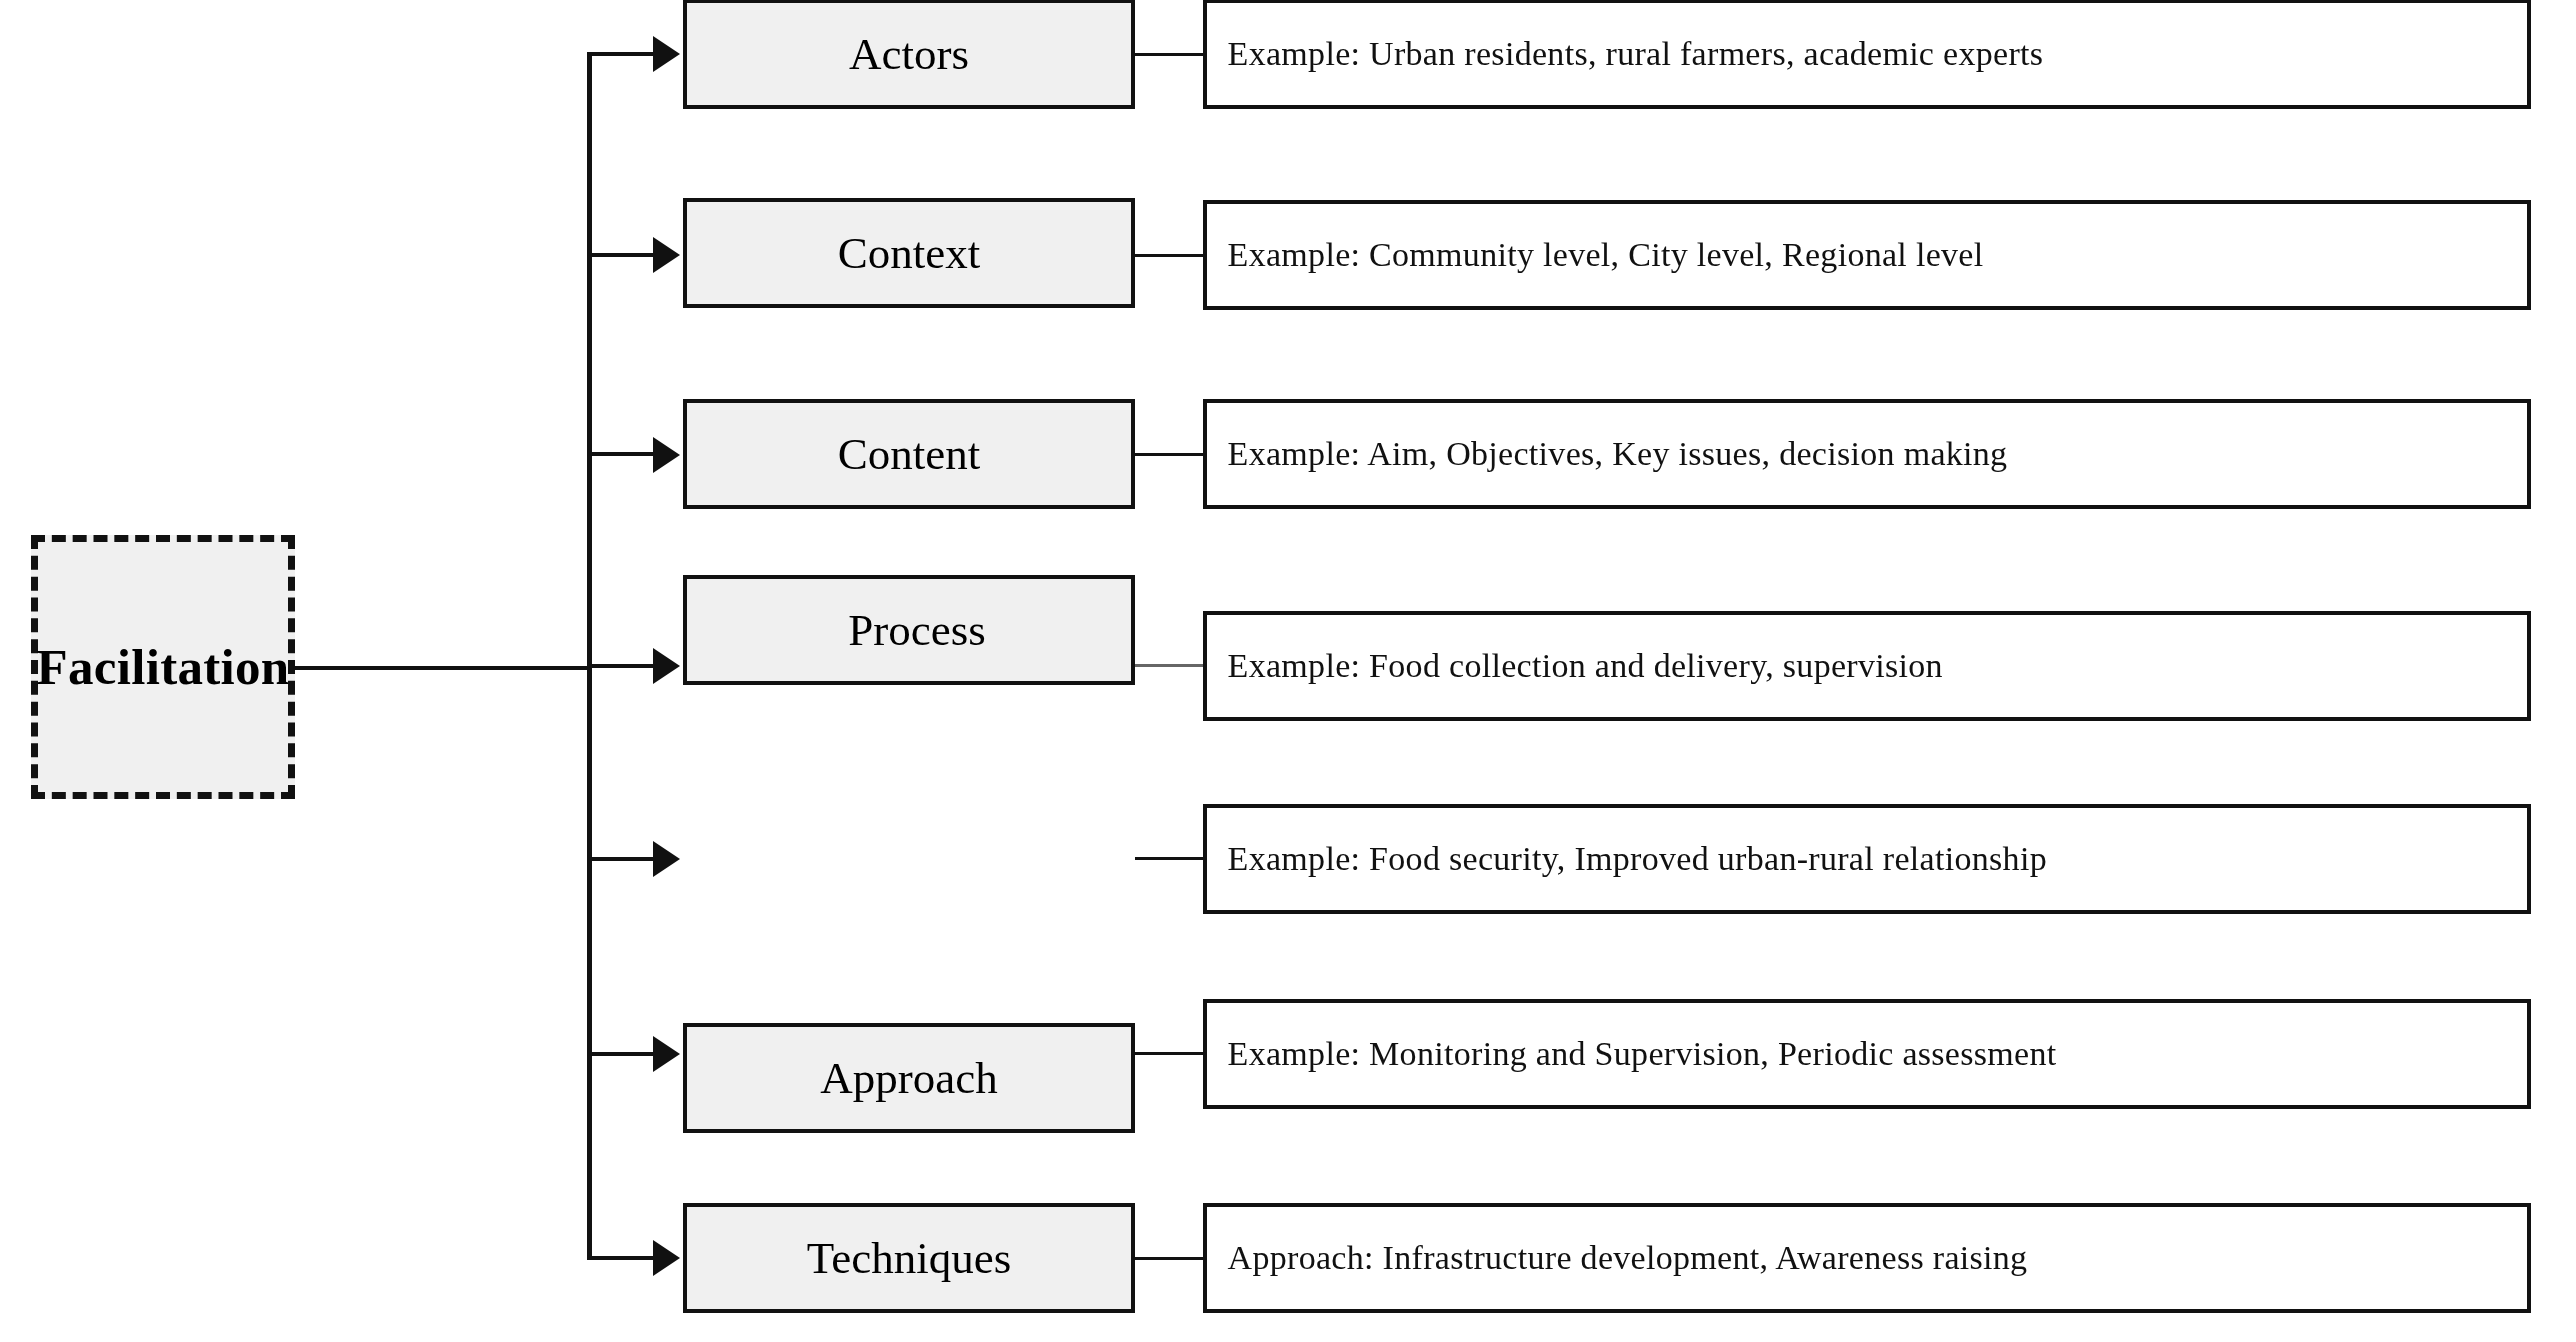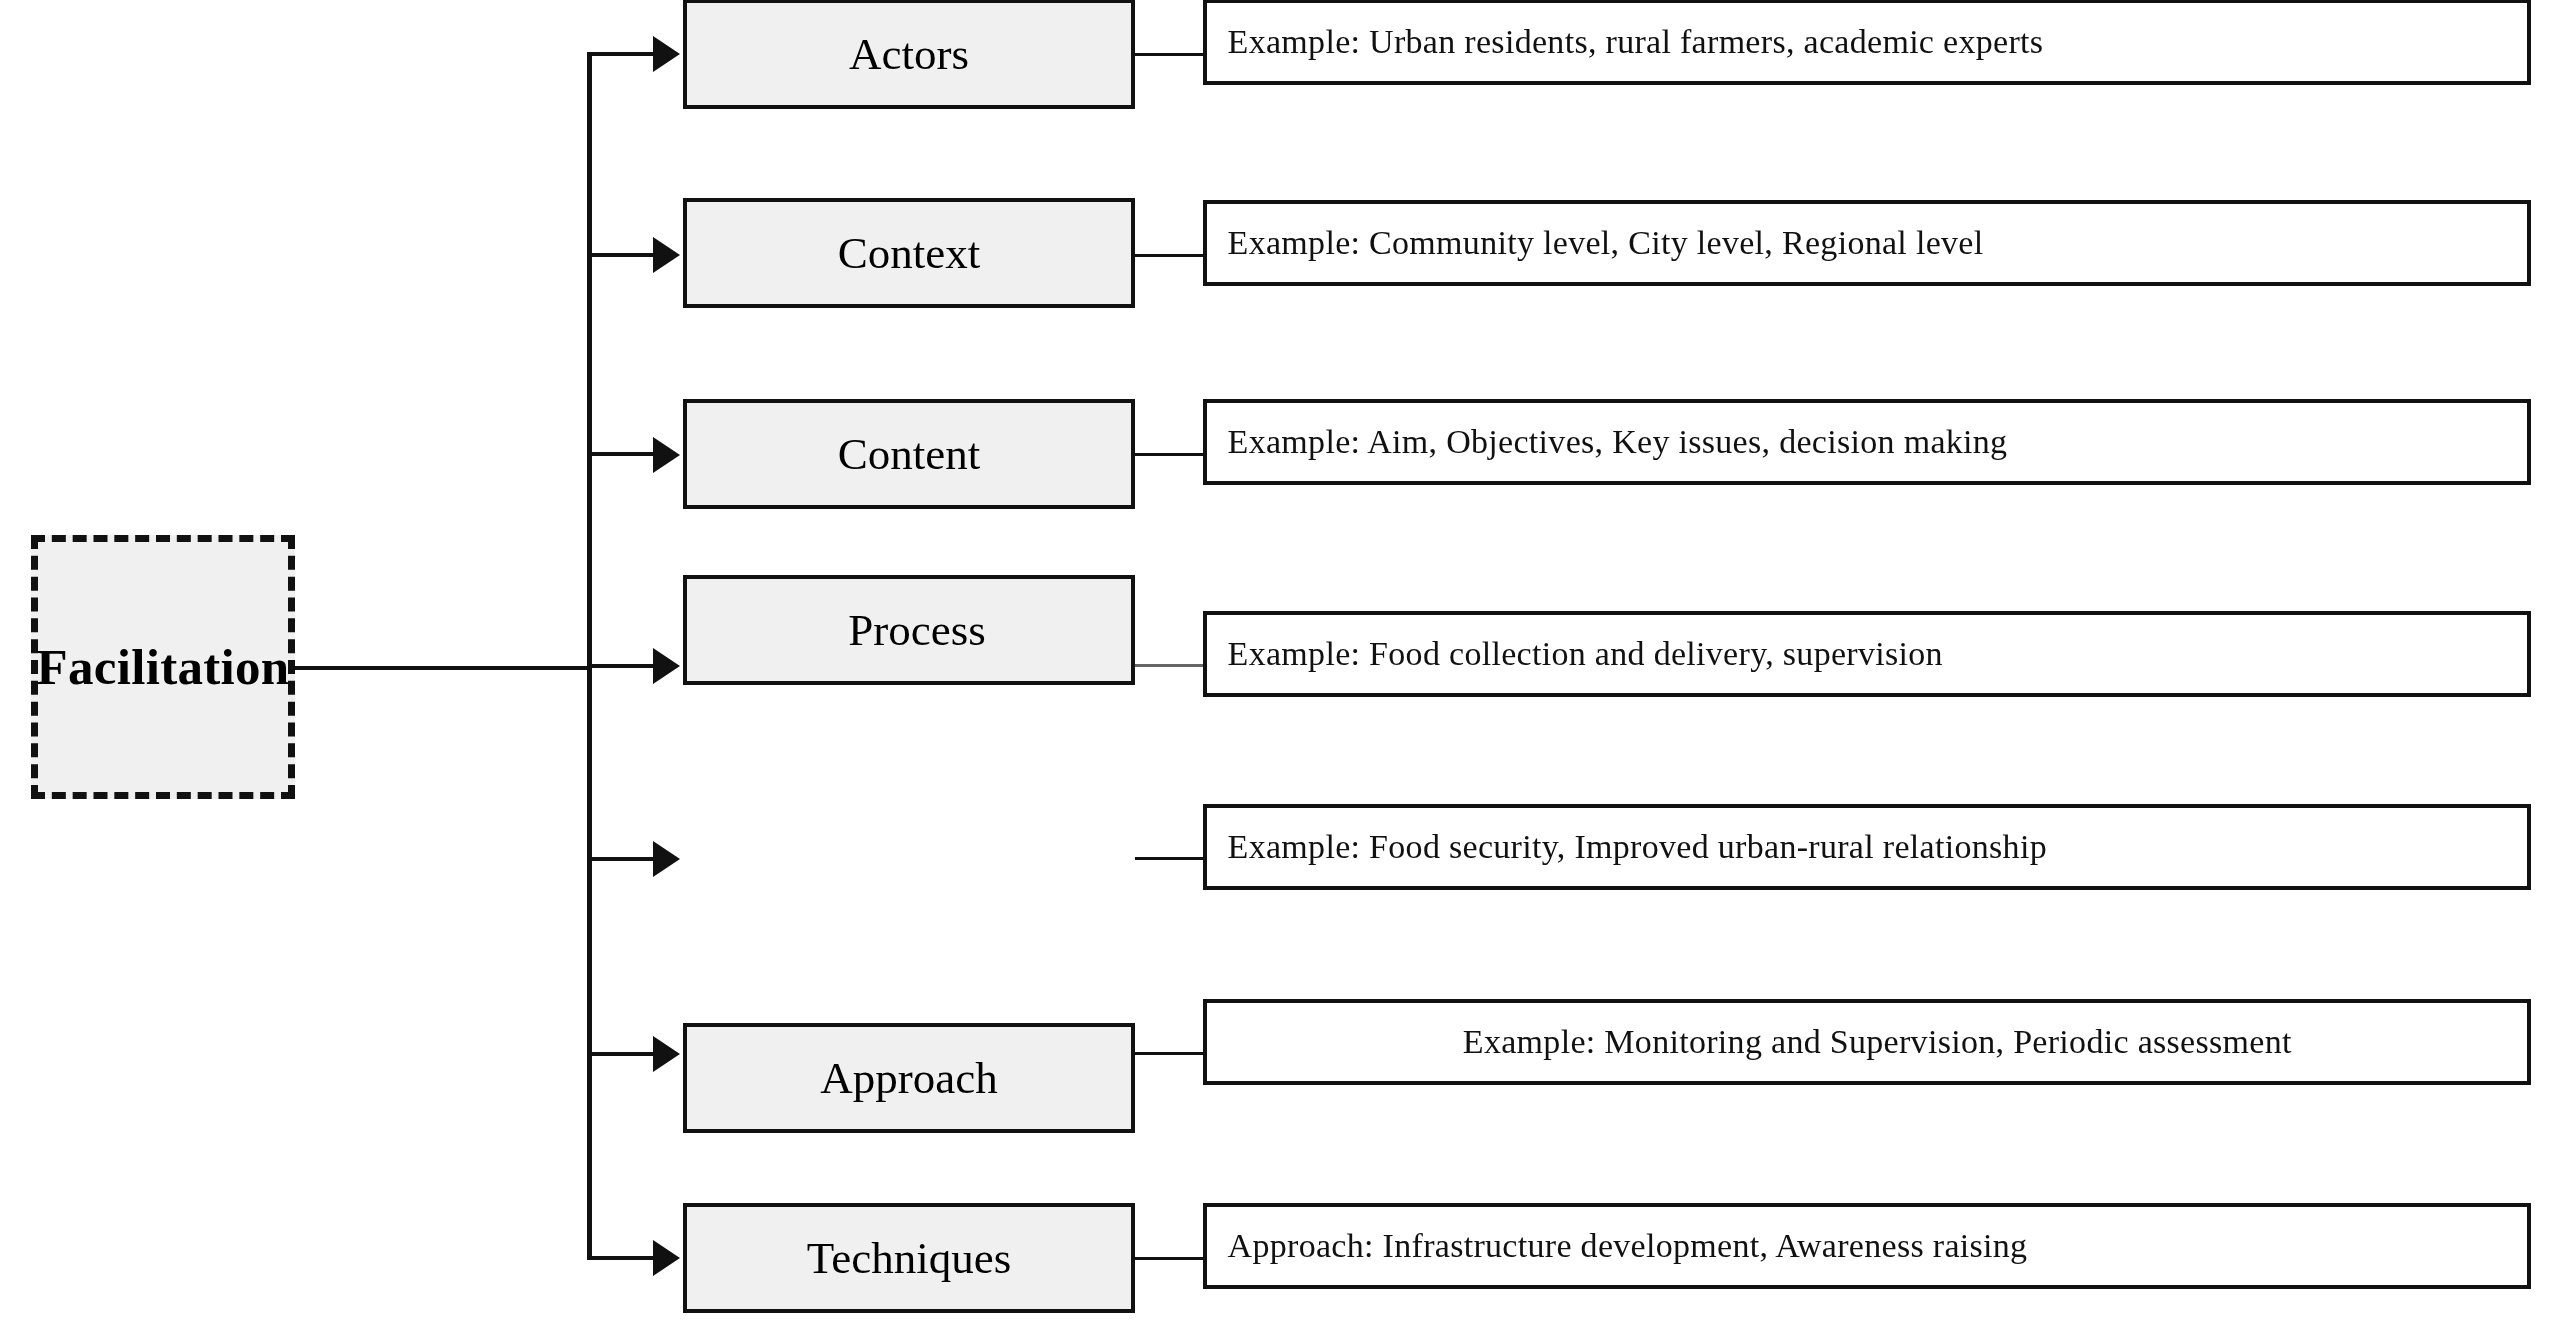--- a/index.html
+++ b/index.html
@@ -55,21 +55,21 @@
     font-size: 45px;
     color: #000000;
     line-height: 1;
     white-space: nowrap;
   }
   
   .ex-node {
     position: absolute;
     left: 1203px;
     width: 1328px;
-    height: 86px;
+    height: 110px;
     box-sizing: border-box;
     background: #ffffff;
     border: 4.1px solid #111111;
     display: flex;
     align-items: center;
   }
   .ex-label {
     font-size: 34px;
     color: #111111;
     line-height: 1;
@@ -167,21 +167,21 @@
   <div class="ex-node" style="top:804px;">
     <span class="ex-label">Example: Food security,  Improved  urban-rural  relationship</span>
   </div>
 
   <div class="branch" style="left:587px; top:1052px; width:69px;"></div>
   <div class="arrowhead" style="left:653px; top:1036px;"></div>
   <div class="cat-node" style="top:999px;margin-top:24px;">
     <span class="cat-label">Approach</span>
   </div>
   <div class="link-mid" style="left:1135px; top:1052px; width:69px;"></div>
-  <div class="ex-node" style="top:999px;justify-content:center;">
+  <div class="ex-node" style="top:999px;">
     <span class="ex-label">Example: Monitoring  and Supervision,  Periodic  assessment</span>
   </div>
 
   <div class="branch" style="left:587px; top:1256px; width:69px;"></div>
   <div class="arrowhead" style="left:653px; top:1240px;"></div>
   <div class="cat-node" style="top:1203px;">
     <span class="cat-label">Techniques</span>
   </div>
   <div class="link-mid" style="left:1135px; top:1257px; width:69px;"></div>
   <div class="ex-node" style="top:1203px;">

